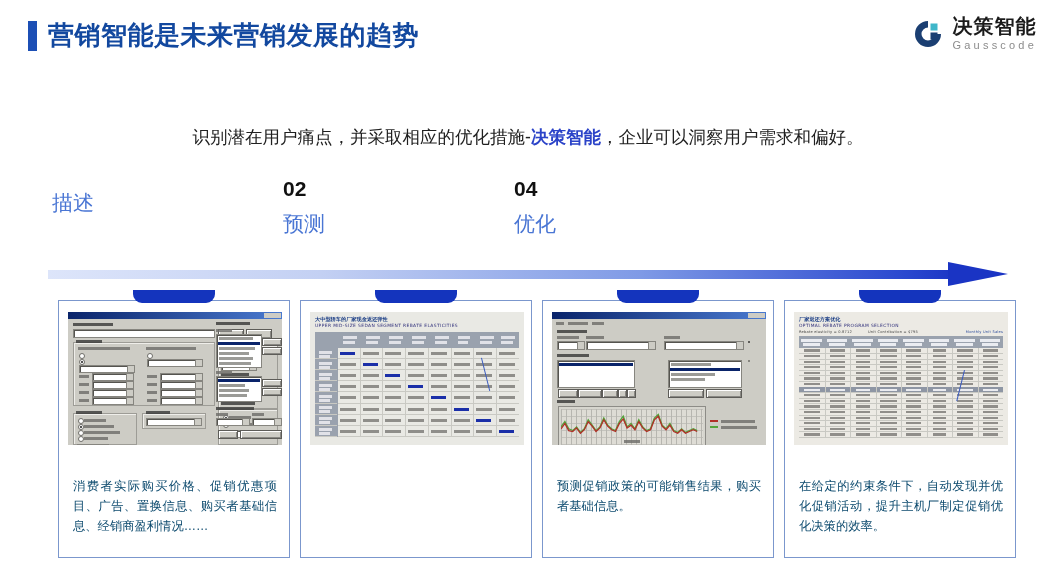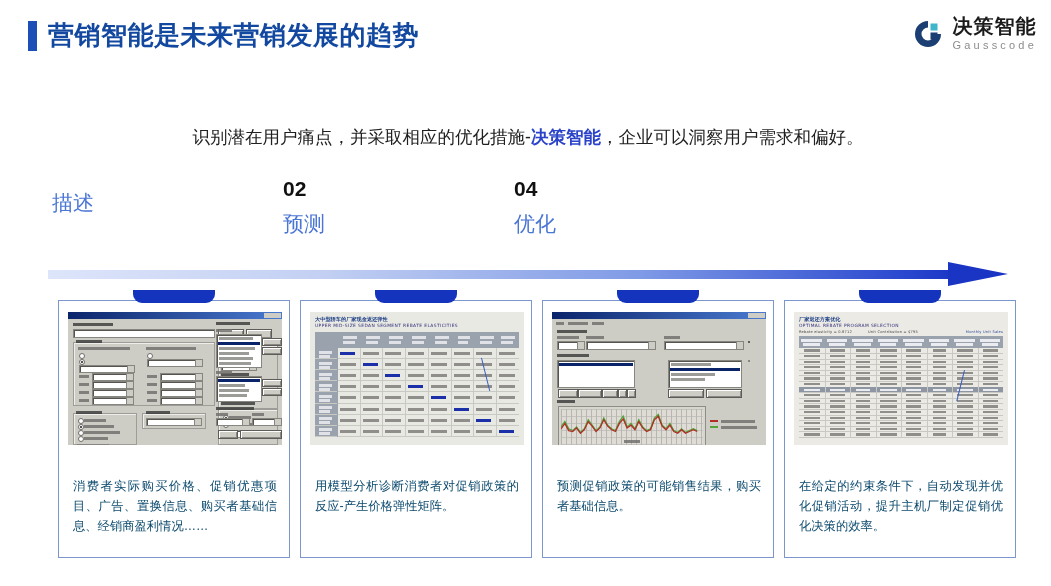--- a/index.html
+++ b/index.html
@@ -590,21 +590,20 @@
               <div class="collineV" style="left:95.1px;top:36px;height:88.8px;"></div>
               <div class="collineV" style="left:117.8px;top:36px;height:88.8px;"></div>
               <div class="collineV" style="left:140.5px;top:36px;height:88.8px;"></div>
               <div class="collineV" style="left:163.2px;top:36px;height:88.8px;"></div>
               <div class="collineV" style="left:185.9px;top:36px;height:88.8px;"></div>
               <div class="collineV" style="left:27px;top:20px;height:104.8px;background:#9aa2ae;"></div>
               <div class="leader" style="left:171px;top:46px;height:34px;transform:rotate(-14deg);"></div>
             </div>
         </div>
       </div>
-      <div class="card-caption">用模型分析诊断消费者对促销政策的反应-产生价格弹性矩阵。</div>
     </div>
 
     <div class="card">
       <div class="card-tab"></div>
       <div class="card-shot">
         <div class="w95">
           <div class="w95-title"></div>
           <div class="w95-titlebtns"></div>
           <div class="w95-body">
 

